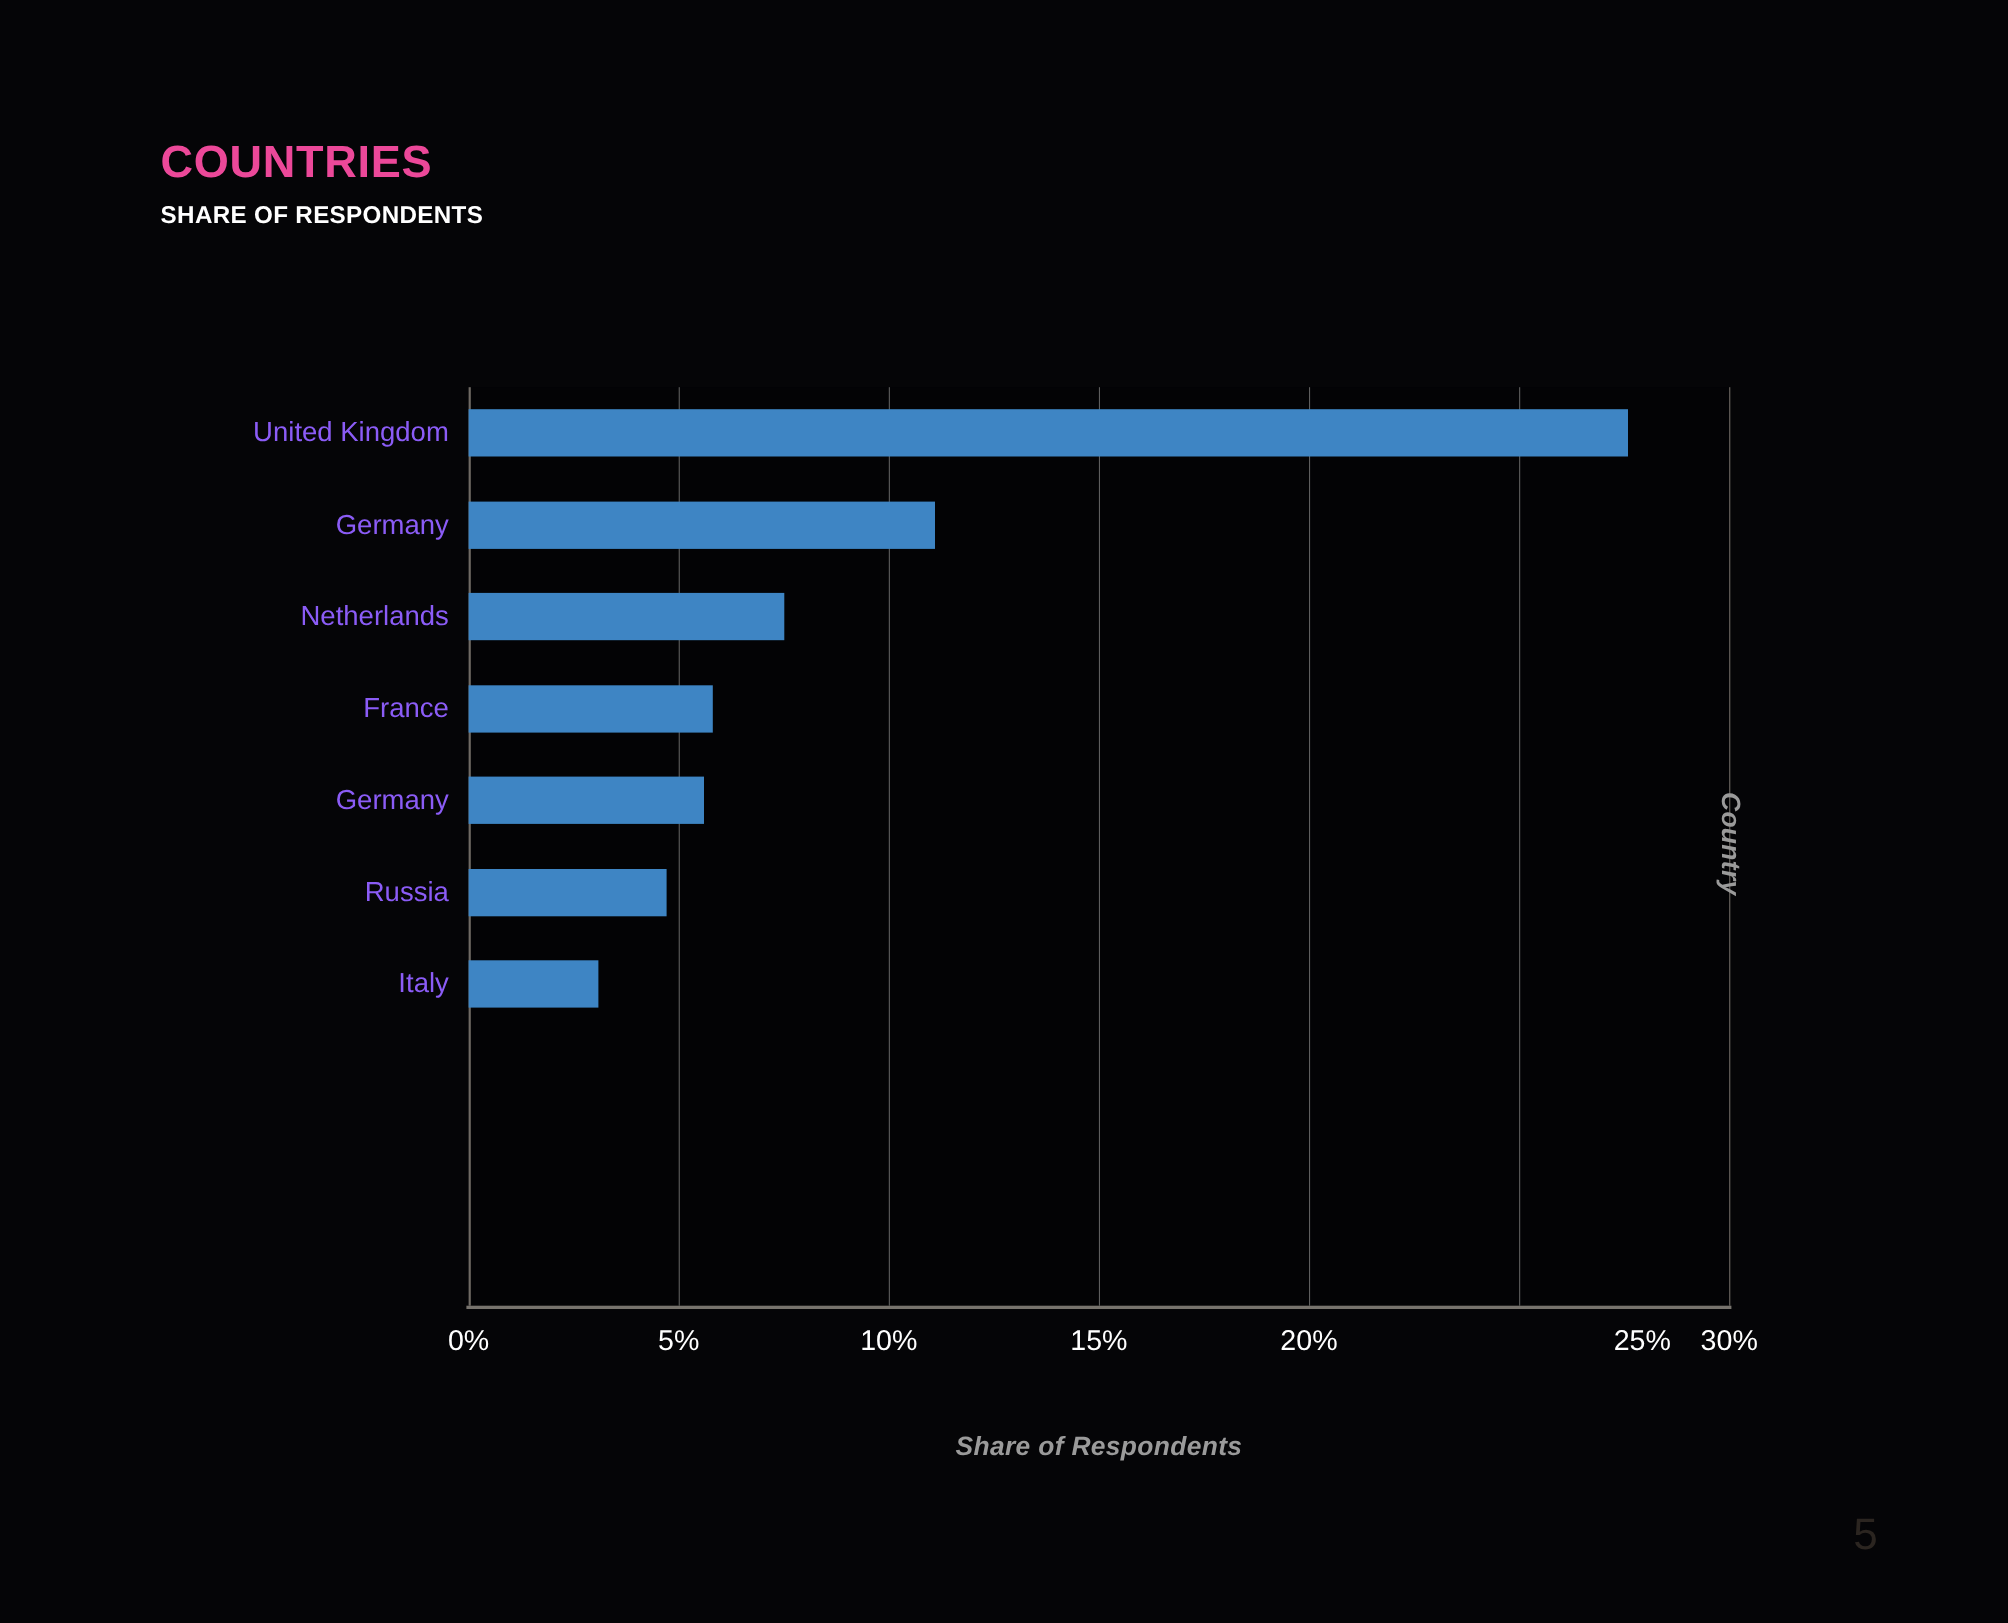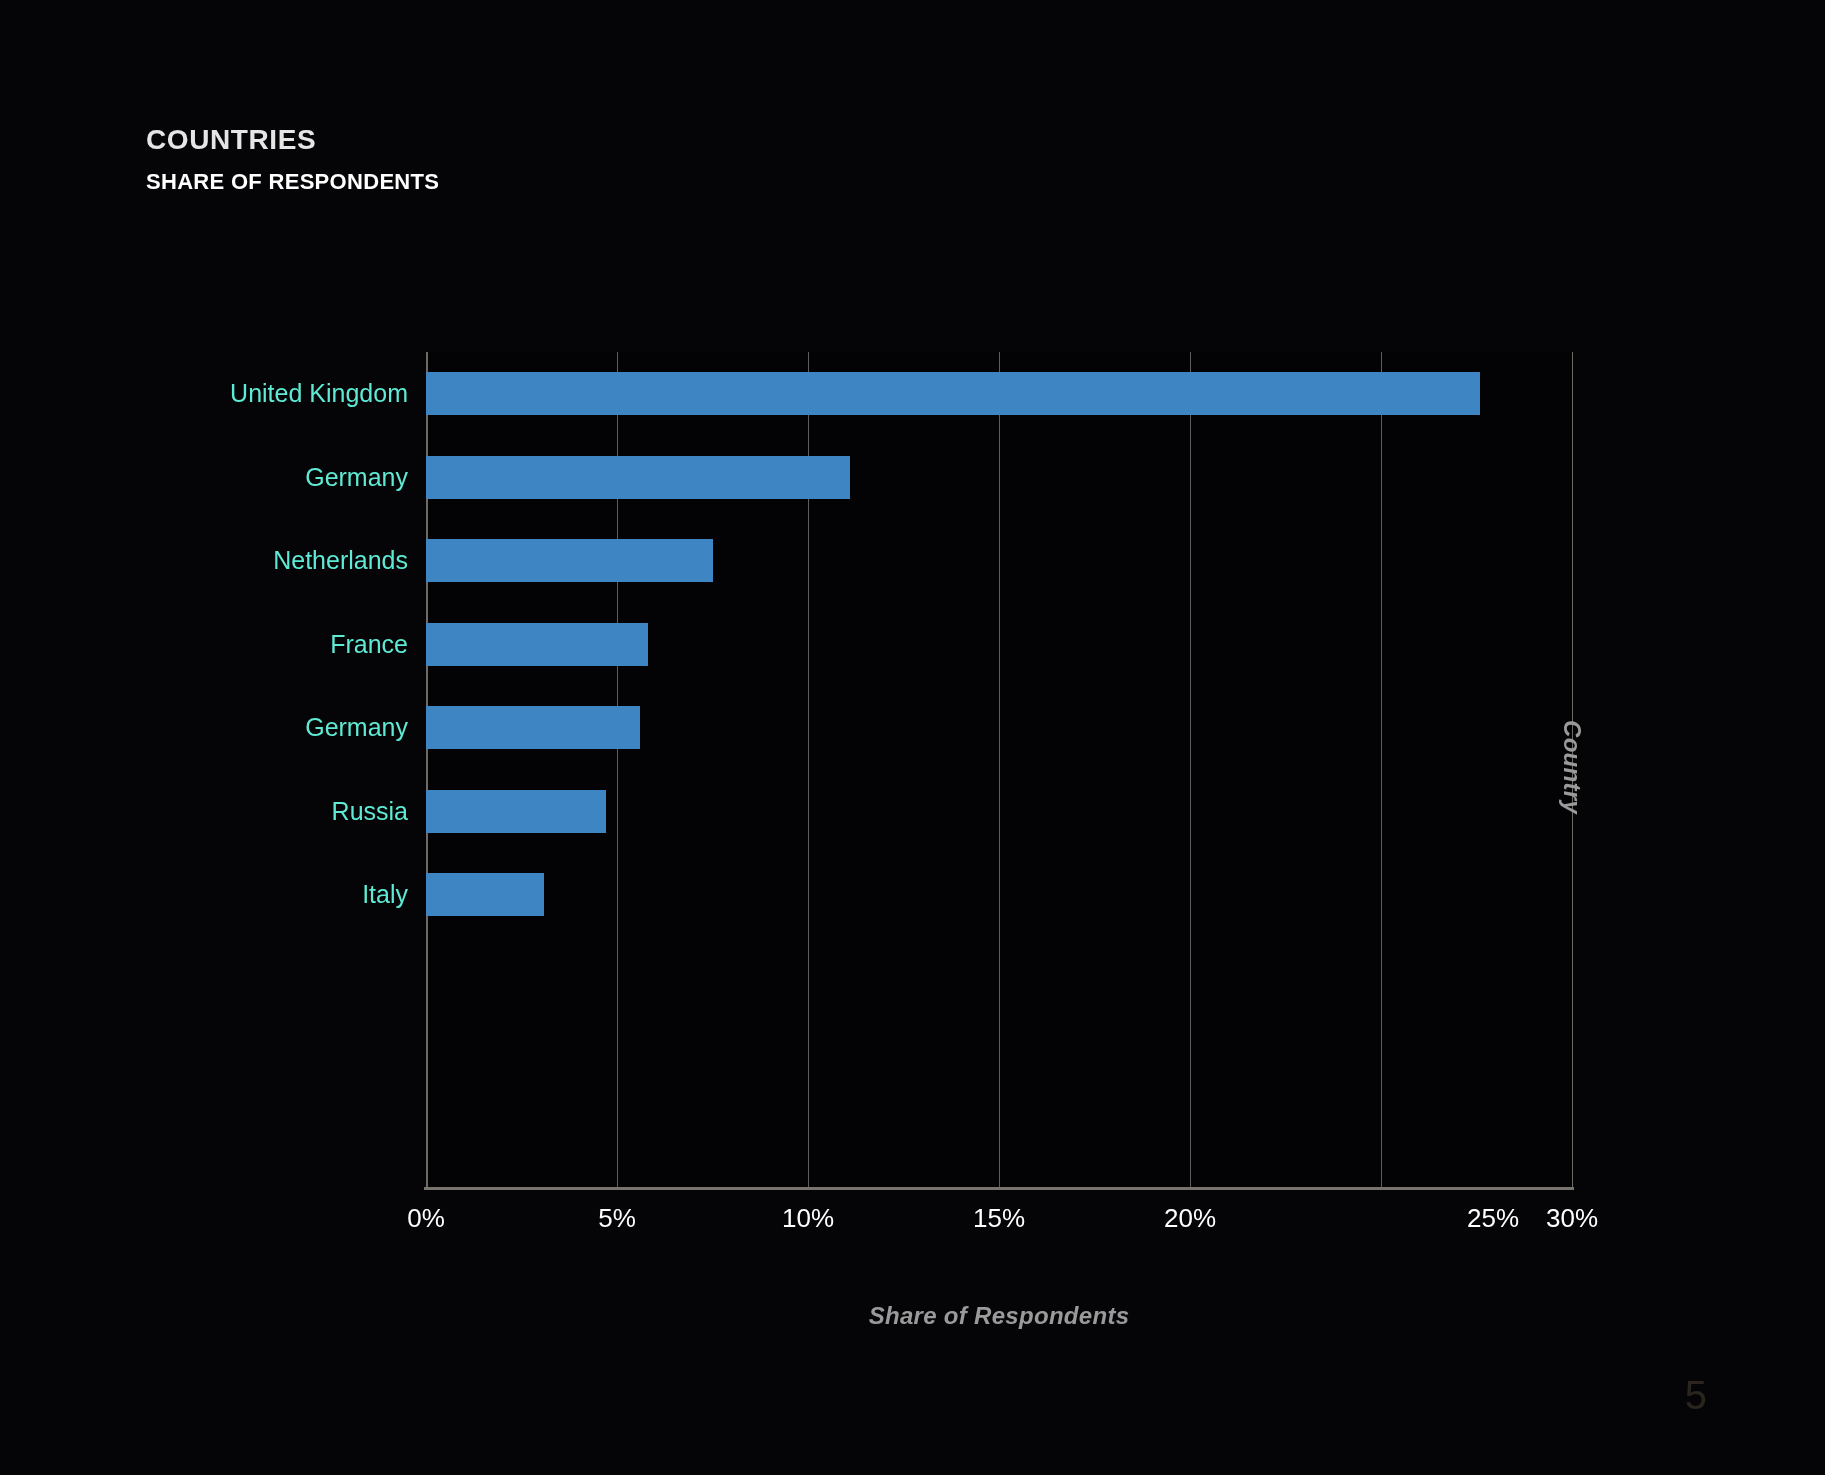--- a/index.html
+++ b/index.html
@@ -11,21 +11,21 @@
   }
   #slide {
     position:relative;
     width:1825px; height:1475px;
     background:#050507;
   }
 
   
   #heading { position:absolute; left:146px; top:125px; }
   #title {
-    font-size:28px; font-weight:bold; color:#e5e5e5;
+    font-size:41px; font-weight:bold; color:#ec4899;
     letter-spacing:0.6px; line-height:1.1;
   }
   #subtitle {
     font-size:22px; font-weight:bold; color:#ffffff;
     letter-spacing:0.3px; margin-top:13px;
   }
 
   
   #chart {
     position:absolute;
@@ -67,21 +67,21 @@
   }
   .bar {
     height:43px;
     background:#3e85c4;
   }
   .cat-label {
     position:absolute;
     right:100%;
     margin-right:18px;
     white-space:nowrap;
-    color:#5eead4;
+    color:#8b5cf6;
     font-size:25px;
     line-height:1;
   }
 
   
   .xtick {
     position:absolute;
     top:1203px;
     transform:translateX(-50%);
     color:#ffffff;

